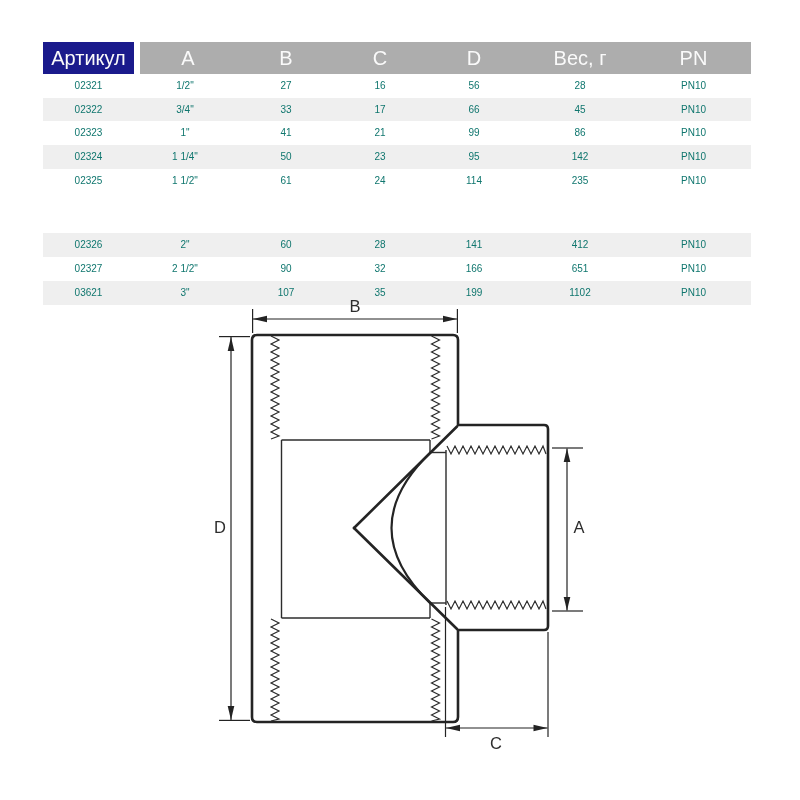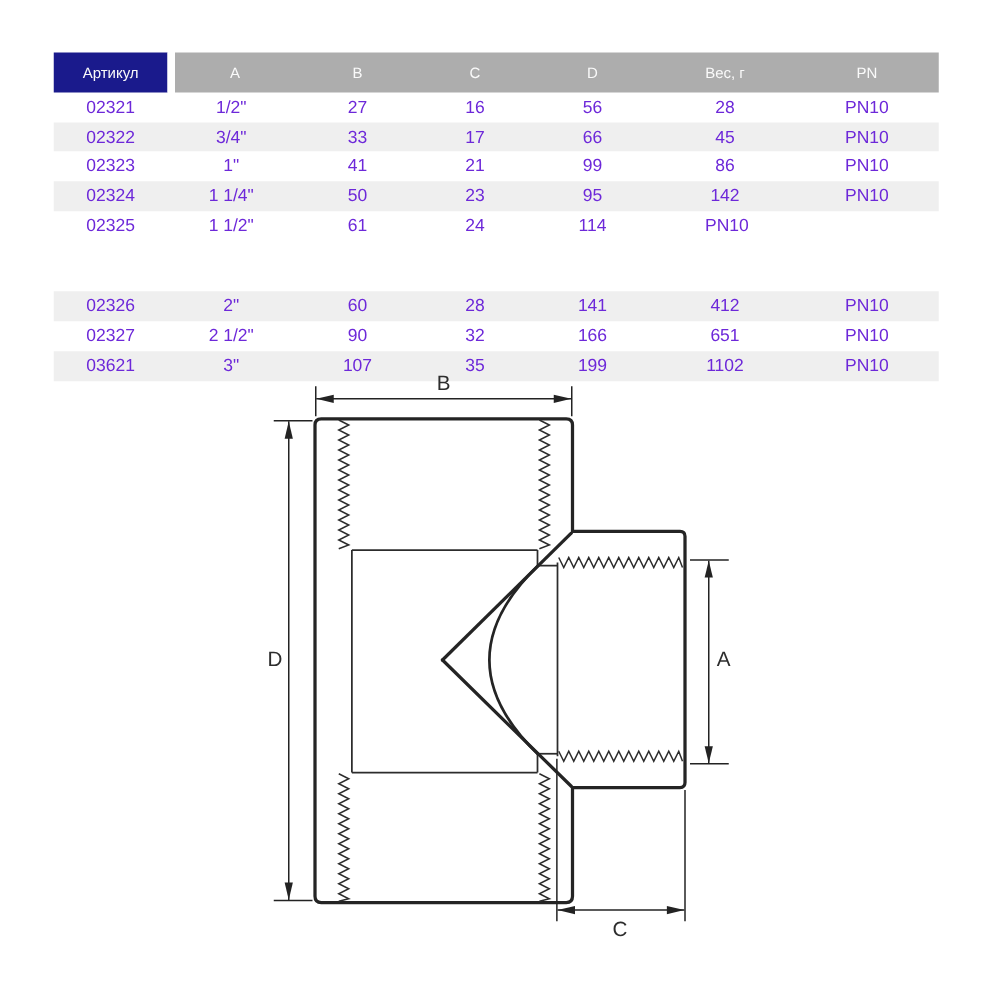--- a/index.html
+++ b/index.html
@@ -1,26 +1,26 @@
 <!DOCTYPE html>
 <html><head>
 <meta charset="utf-8">
 <style>
   html,body{margin:0;padding:0;background:#ffffff;}
   .page{position:relative;width:800px;height:800px;background:#fff;overflow:hidden;
         font-family:"Liberation Sans", sans-serif;}
   
   .spec-table{position:absolute;left:43px;top:42px;width:708px;}
   .thead{display:flex;height:32px;}
-  .th{line-height:32px;text-align:center;font-size:12px;}
+  .th{line-height:32px;text-align:center;font-size:20px;}
   .th-accent{width:91px;color:#fafafa;}
   .th-gap{width:6px;background:#fff;}
   .th-gray{color:#fafafa;}
   .tbody .trow{display:flex;height:23.7px;}
-  .tcell{line-height:23.7px;text-align:center;font-size:14px;color:#6d28d9;}
+  .tcell{line-height:23.7px;text-align:center;font-size:10px;color:#0f766e;}
   .c0{width:91px;}.c1{width:102px;}.c2{width:100px;}.c3{width:88px;}
   .c4{width:100px;}.c5{width:112px;}.c6{width:115px;}
   .h1{width:96px;}.h2{width:100px;}.h3{width:88px;}.h4{width:100px;}
   .h5{width:112px;}.h6{width:115px;}
   
   svg{position:absolute;left:0;top:0;}
   .outline{fill:#ffffff;stroke:#242424;stroke-width:2.6;stroke-linejoin:round;}
   .thick{fill:none;stroke:#242424;stroke-width:2.6;stroke-linecap:round;}
   .arc{fill:none;stroke:#242424;stroke-width:2.2;}
   .thin{fill:none;stroke:#2c2c2c;stroke-width:1.4;}
@@ -81,20 +81,21 @@
           <div class="tcell c4">95</div>
           <div class="tcell c5">142</div>
           <div class="tcell c6">PN10</div>
         </div>
         <div class="trow">
           <div class="tcell c0">02325</div>
           <div class="tcell c1">1 1/2"</div>
           <div class="tcell c2">61</div>
           <div class="tcell c3">24</div>
           <div class="tcell c4">114</div>
+          <div class="tcell c5">235</div>
           <div class="tcell c6">PN10</div>
         </div>
         <div class="trow" style="background: rgb(239, 239, 239); margin-top: 41px;">
           <div class="tcell c0">02326</div>
           <div class="tcell c1">2"</div>
           <div class="tcell c2">60</div>
           <div class="tcell c3">28</div>
           <div class="tcell c4">141</div>
           <div class="tcell c5">412</div>
           <div class="tcell c6">PN10</div>

